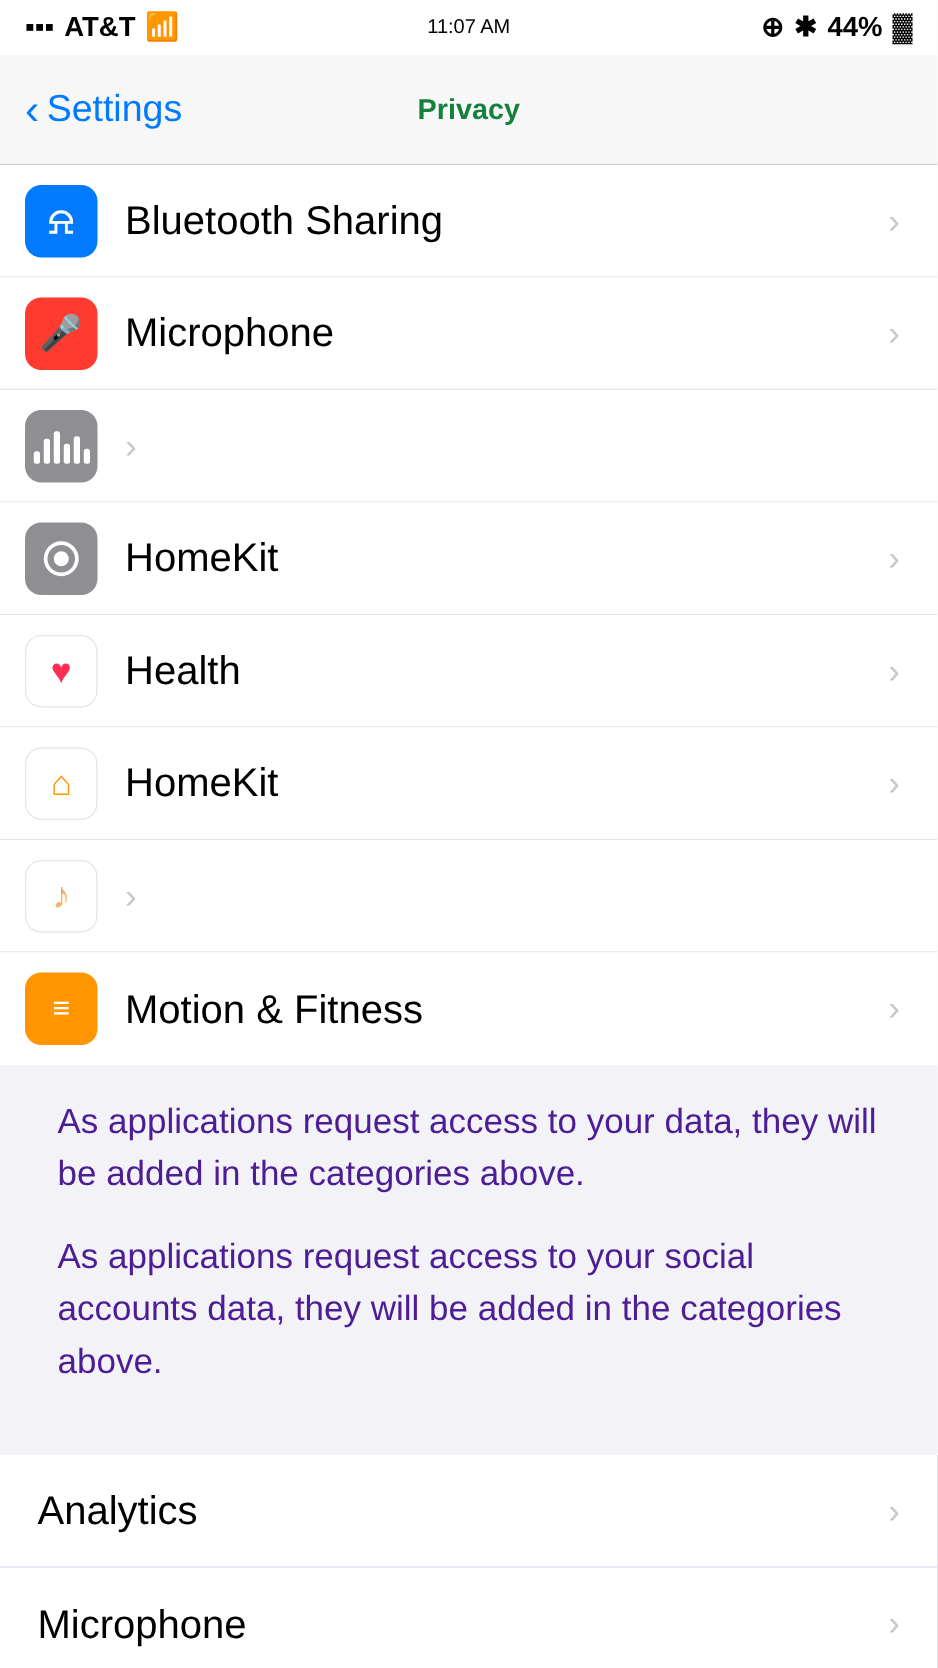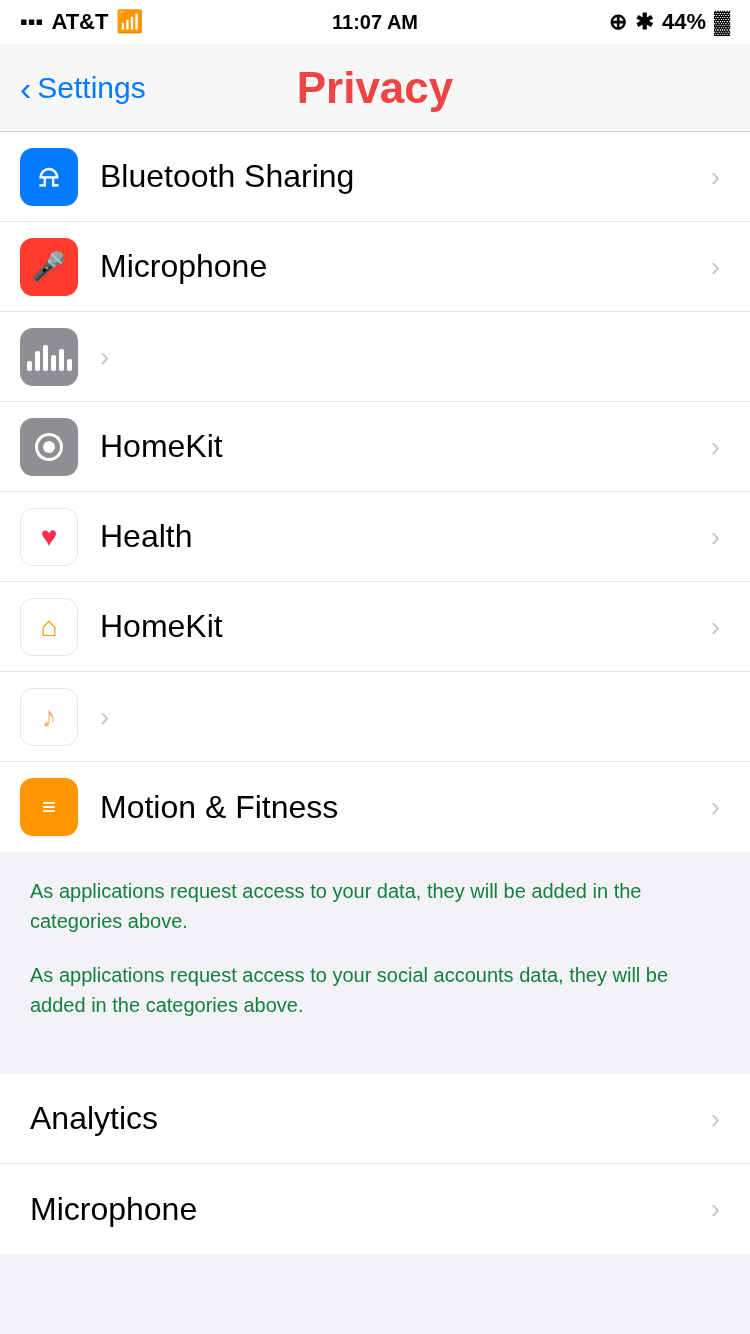--- a/index.html
+++ b/index.html
@@ -27,22 +27,22 @@
     .status-left {
       display: flex;
       align-items: center;
       gap: 8px;
       font-size: 22px;
     }
     .status-time {
       position: absolute;
       left: 50%;
       transform: translateX(-50%);
-      font-size: 20px;
-      font-weight: 700;
+      font-size: 16px;
+      font-weight: 400;
       color: #000;
     }
     .status-right {
       display: flex;
       align-items: center;
       gap: 8px;
       font-size: 22px;
     }
 
     
@@ -72,23 +72,23 @@
       font-weight: 300;
       color: #007aff;
       line-height: 1;
     }
     .nav-back-label {
       font-size: 30px;
       color: #007aff;
       text-align: right;
     }
     .nav-title {
-      font-size: 44px;
+      font-size: 23px;
       font-weight: 700;
-      color: #ef4444;
+      color: #15803d;
     }
 
     
     .settings-section {
       background: #fff;
       margin-bottom: 0;
     }
 
     .settings-row {
       display: flex;
@@ -147,23 +147,24 @@
       background-clip: text;
       font-size: 30px;
     }
 
     
     .info-section {
       background: #f2f2f7;
       padding: 24px 30px;
     }
     .info-text {
-      font-size: 20px;
-      color: #15803d;
+      font-size: 28px;
+      color: #4c1d95;
       line-height: 1.5;
+      margin-left: 16px;
     }
 
     
     .bottom-section {
       background: #8b5cf6;
       margin-top: 30px;
     }
     .bottom-row {
       display: flex;
       align-items: center;

